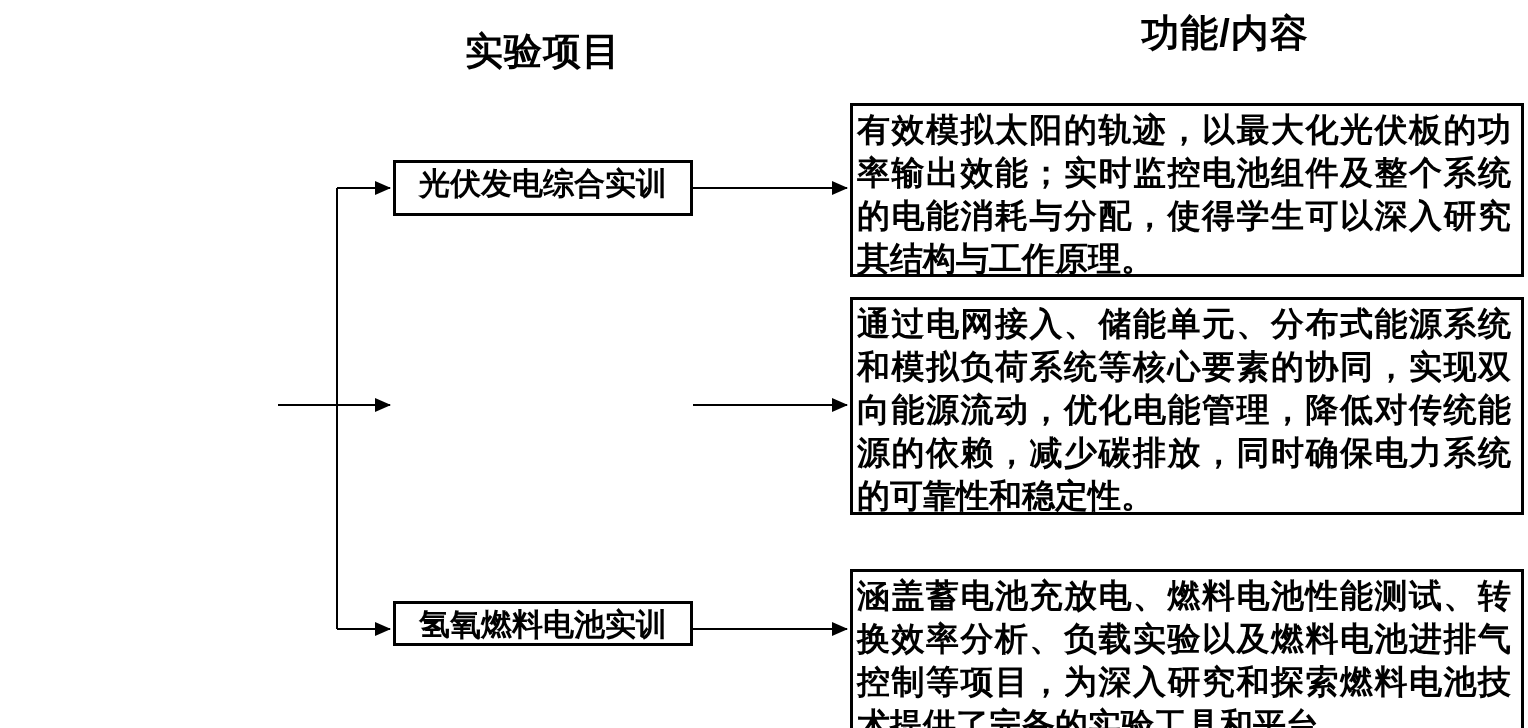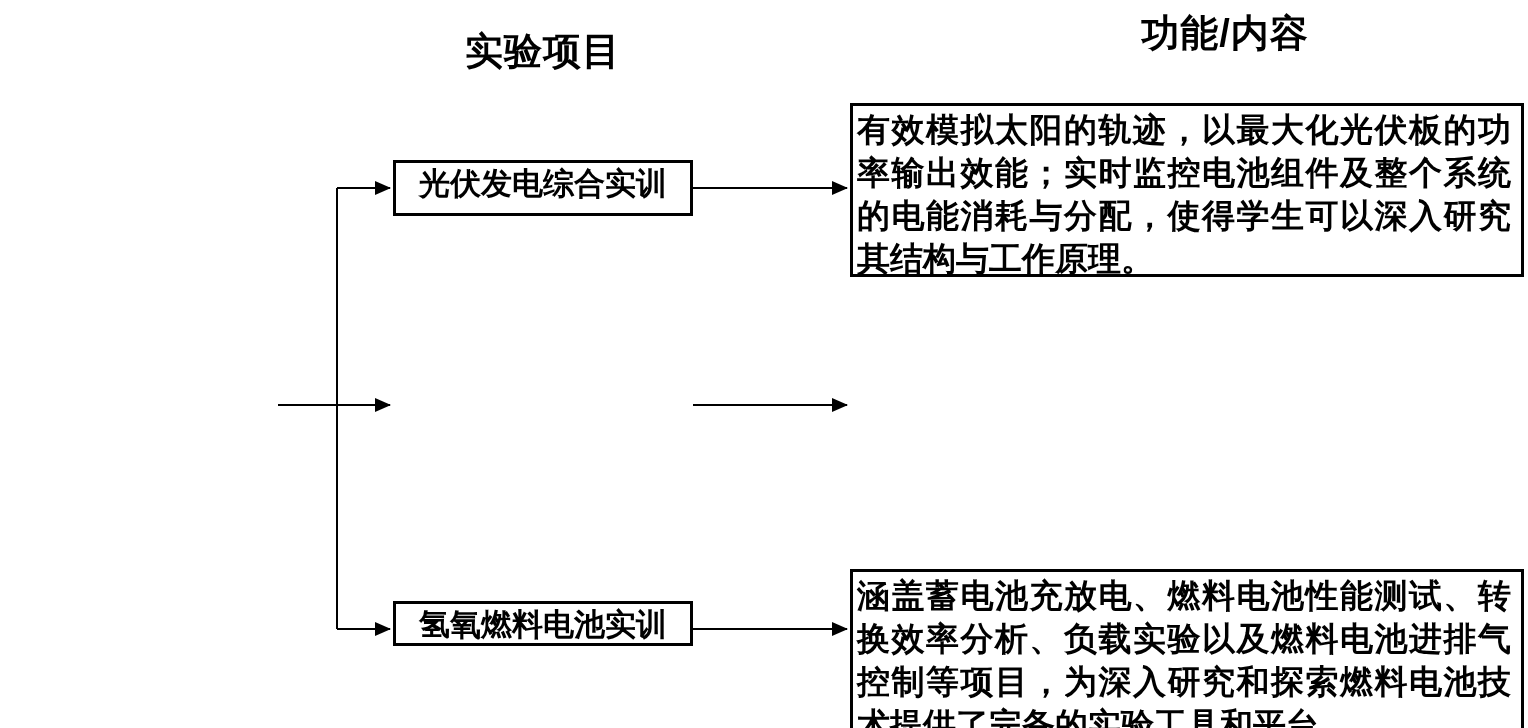--- a/index.html
+++ b/index.html
@@ -102,15 +102,16 @@
 
 
   <div class="node branch-box branch-1">
     <span>光伏发电综合实训</span>
   </div>
   <div class="node branch-box branch-3">
     <span>氢氧燃料电池实训</span>
   </div>
 
   <div class="desc-box desc-1">有效模拟太阳的轨迹，以最大化光伏板的功率输出效能；实时监控电池组件及整个系统的电能消耗与分配，使得学生可以深入研究其结构与工作原理。</div>
+  <div class="desc-box desc-2">通过电网接入、储能单元、分布式能源系统和模拟负荷系统等核心要素的协同，实现双向能源流动，优化电能管理，降低对传统能源的依赖，减少碳排放，同时确保电力系统的可靠性和稳定性。</div>
   <div class="desc-box desc-3">涵盖蓄电池充放电、燃料电池性能测试、转换效率分析、负载实验以及燃料电池进排气控制等项目，为深入研究和探索燃料电池技术提供了完备的实验工具和平台。</div>
 
 </div>
 
 </body></html>

